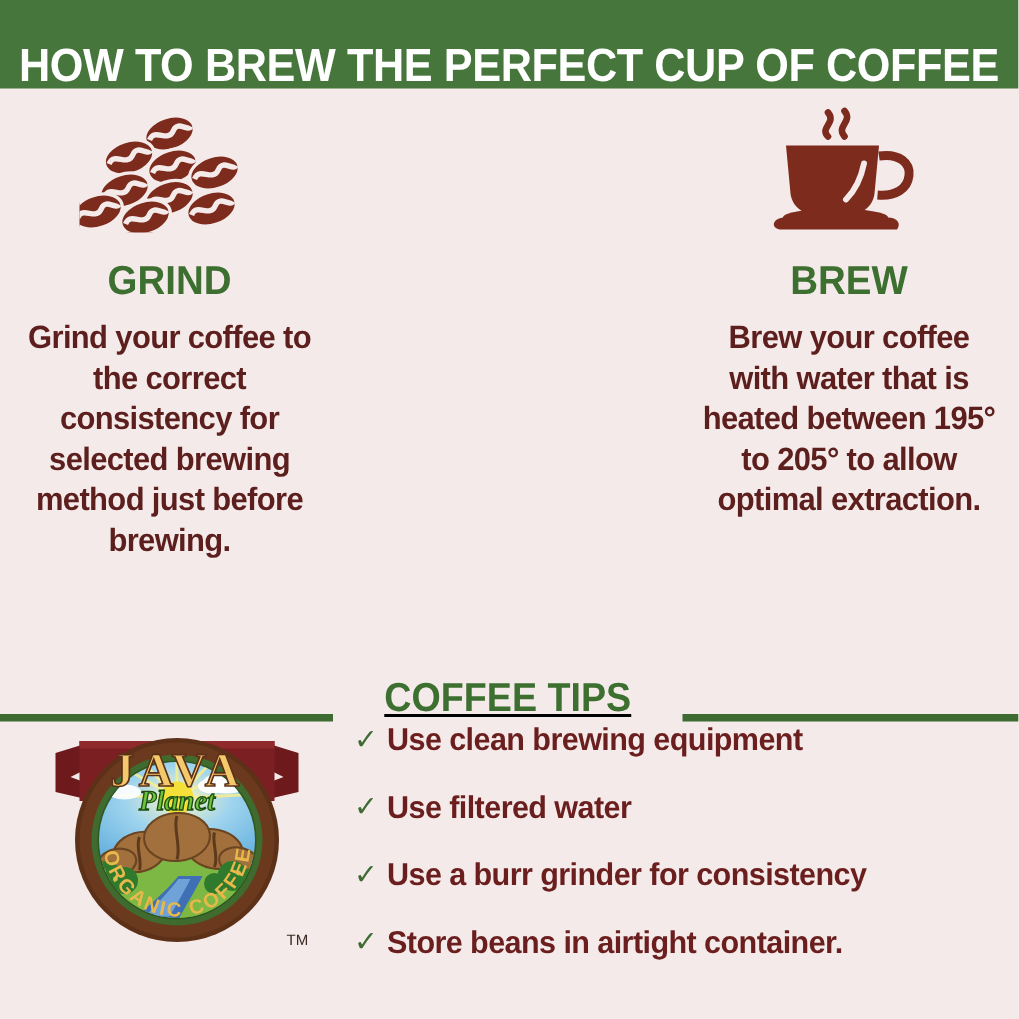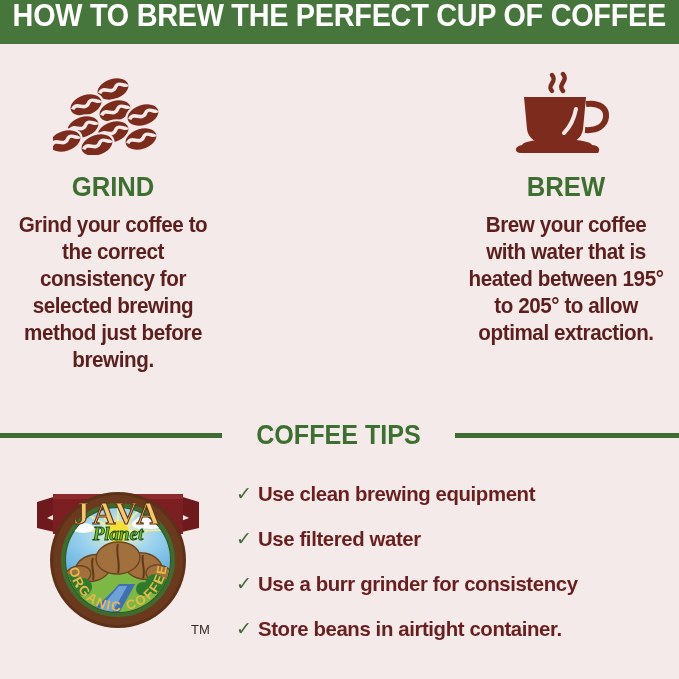--- a/index.html
+++ b/index.html
@@ -20,24 +20,24 @@
     background: #f4eae9;
     box-sizing: border-box;
   }
 
   
   #header-banner {
     position: absolute;
     left: 0;
     top: 0;
     width: 679px;
-    height: 44px;
+    height: 59px;
     background: #46763b;
     display: flex;
-    align-items: flex-start;
+    align-items: flex-end;
     justify-content: center;
   }
   #header-title {
     color: #ffffff;
     font-family: "Liberation Sans Narrow", "Liberation Sans", sans-serif;
     font-weight: bold;
     font-size: 31px;
     letter-spacing: -0.3px;
     line-height: 1;
     transform: scaleX(0.93);
@@ -83,25 +83,26 @@
     line-height: 1.26;
     margin-top: 9px;
     letter-spacing: -0.45px;
     transform: scaleX(0.96);
   }
 
   
   #tips-divider {
     position: absolute;
     left: 0;
-    top: 418px;
+    top: 447px;
     width: 679px;
     height: 34px;
     display: flex;
-    align-items: center;
+    align-items: flex-end;
+    text-decoration: underline;
   }
   .divider-rule {
     height: 5px;
     background: #3d6b32;
   }
   #divider-rule-left { width: 222px; }
   #divider-rule-right { width: 224px; }
   #tips-title {
     flex: 1;
     text-align: center;
@@ -153,21 +154,21 @@
     font-size: 21px;
     letter-spacing: -0.4px;
     transform: scaleX(0.97);
     transform-origin: left center;
     white-space: nowrap;
   }
   #tm-mark {
     position: absolute;
     left: 168px;
     top: 150px;
-    font-size: 13px;
+    font-size: 10px;
     color: #3a2a20;
     font-family: "Liberation Sans", sans-serif;
   }
 </style>
 </head>
 <body>
 
 <div id="page">
 
   <div id="header-banner">

